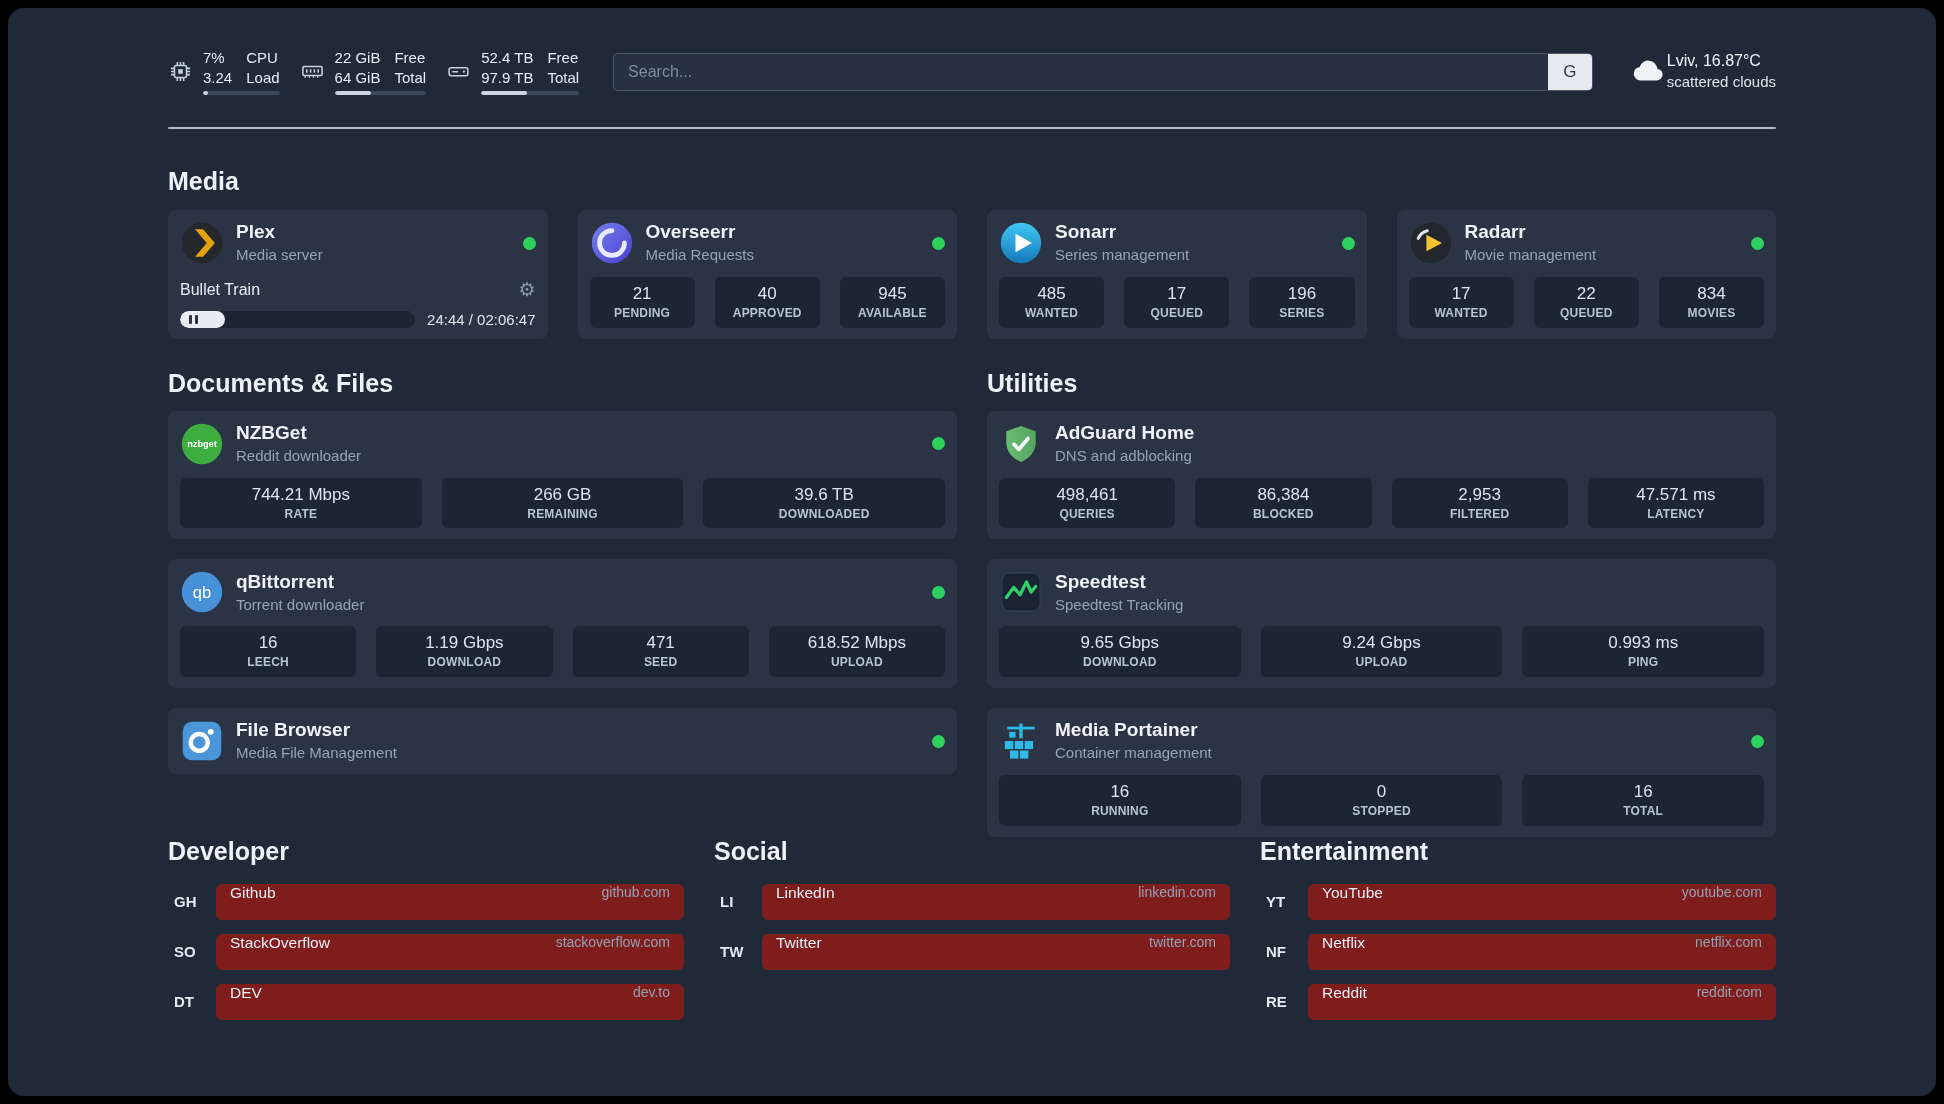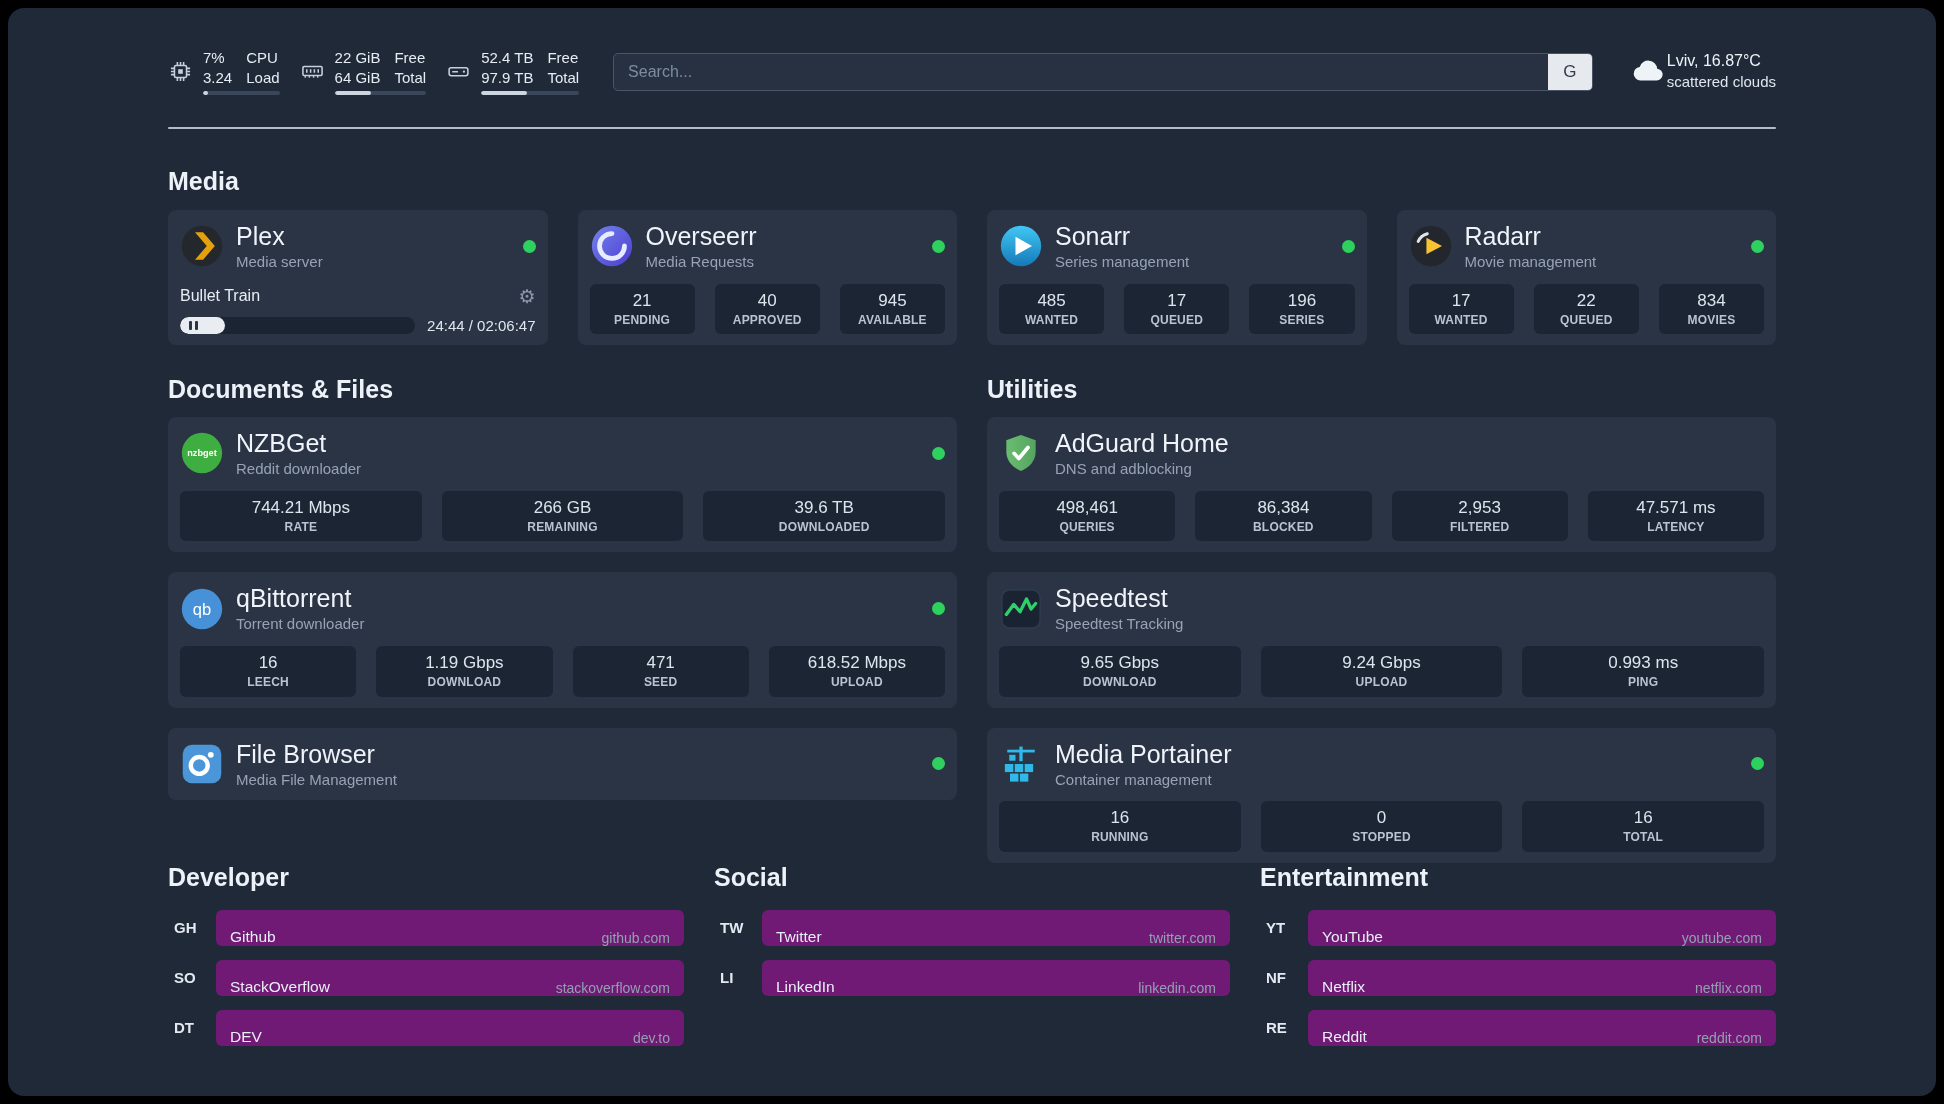--- a/index.html
+++ b/index.html
@@ -34,21 +34,21 @@
   
   h2.sec{font-size:25px;font-weight:700;color:#edf2f8}
   .media h2.sec{margin-top:38px}
   .row4{display:grid;grid-template-columns:repeat(4,1fr);gap:30px;margin-top:14px}
   .row4 .card{min-height:122px}
 
   .card{background:#2a3444;border-radius:8px;padding:11px 12px;display:flex;flex-direction:column;justify-content:space-between}
   .card-head{display:flex;align-items:center;gap:12px}
   .svc-icon{flex:0 0 auto;display:flex}
   .svc-icon svg{width:44px;height:44px;display:block}
-  .svc-name{font-size:25px;color:#f0f4fa;font-weight:400;line-height:1.2}
+  .svc-name{font-size:19px;color:#f0f4fa;font-weight:700;line-height:1.2}
   .svc-sub{font-size:15px;color:#97a3b5;line-height:1.3;margin-top:1px}
   .dot{margin-left:auto;width:13px;height:13px;border-radius:50%;background:#2ed05e;flex:0 0 auto}
 
   .stats{display:flex;gap:20px;margin-top:12px}
   .stat{flex:1;background:#1c2533;border-radius:6px;padding:6px 4px;text-align:center}
   .stat-val{font-size:17px;color:#dce4ee;line-height:1.3}
   .stat-label{font-size:12px;font-weight:700;color:#b9c4d3;line-height:1.3;letter-spacing:.2px;margin-top:1px}
 
   
   .player-row{display:flex;align-items:center;justify-content:space-between;margin-top:12px}
@@ -62,21 +62,21 @@
   .ptime{font-size:15px;color:#dfe6ee;white-space:nowrap}
 
   .twocol{display:grid;grid-template-columns:1fr 1fr;gap:30px;margin-top:30px}
   .col-cards{display:flex;flex-direction:column;gap:20px;margin-top:13px}
 
   
   .bookmarks{display:grid;grid-template-columns:1fr 1fr 1fr;gap:30px;}
   .bm-list{display:flex;flex-direction:column;gap:14px;margin-top:18px}
   .bm-row{display:flex;align-items:center;cursor:pointer}
   .bm-abbr{width:48px;font-size:15px;font-weight:700;color:#e2e9f1;padding-left:6px}
-  .bm-box{flex:1;height:36px;background:#701a75;border-radius:6px;display:flex;align-items:flex-end;padding:0 14px}
+  .bm-box{flex:1;height:36px;background:#7f1d1d;border-radius:6px;display:flex;align-items:flex-start;padding:0 14px}
   .bm-name{font-size:15.5px;color:#e8eef5}
   .bm-url{margin-left:auto;font-size:14px;color:#93a0b2}
 </style>
 </head>
 <body>
 
 <div class="page">
 <div class="content">
 
   <header class="topbar">
@@ -550,31 +550,31 @@
                 <span class="bm-url">dev.to</span>
               </div>
         </div>
       </div>
     </div>
 
     <div class="bm-col">
       <h2 class="sec">Social</h2>
       <div class="bm-list">
         <div class="bm-row">
+          <span class="bm-abbr">LI</span>
+          <div class="bm-box">
+                <span class="bm-name">LinkedIn</span>
+                <span class="bm-url">linkedin.com</span>
+              </div>
+        </div>
+        <div class="bm-row">
           <span class="bm-abbr">TW</span>
           <div class="bm-box">
                 <span class="bm-name">Twitter</span>
                 <span class="bm-url">twitter.com</span>
-              </div>
-        </div>
-        <div class="bm-row">
-          <span class="bm-abbr">LI</span>
-          <div class="bm-box">
-                <span class="bm-name">LinkedIn</span>
-                <span class="bm-url">linkedin.com</span>
               </div>
         </div>
       </div>
     </div>
 
     <div class="bm-col">
       <h2 class="sec">Entertainment</h2>
       <div class="bm-list">
         <div class="bm-row">
           <span class="bm-abbr">YT</span>

